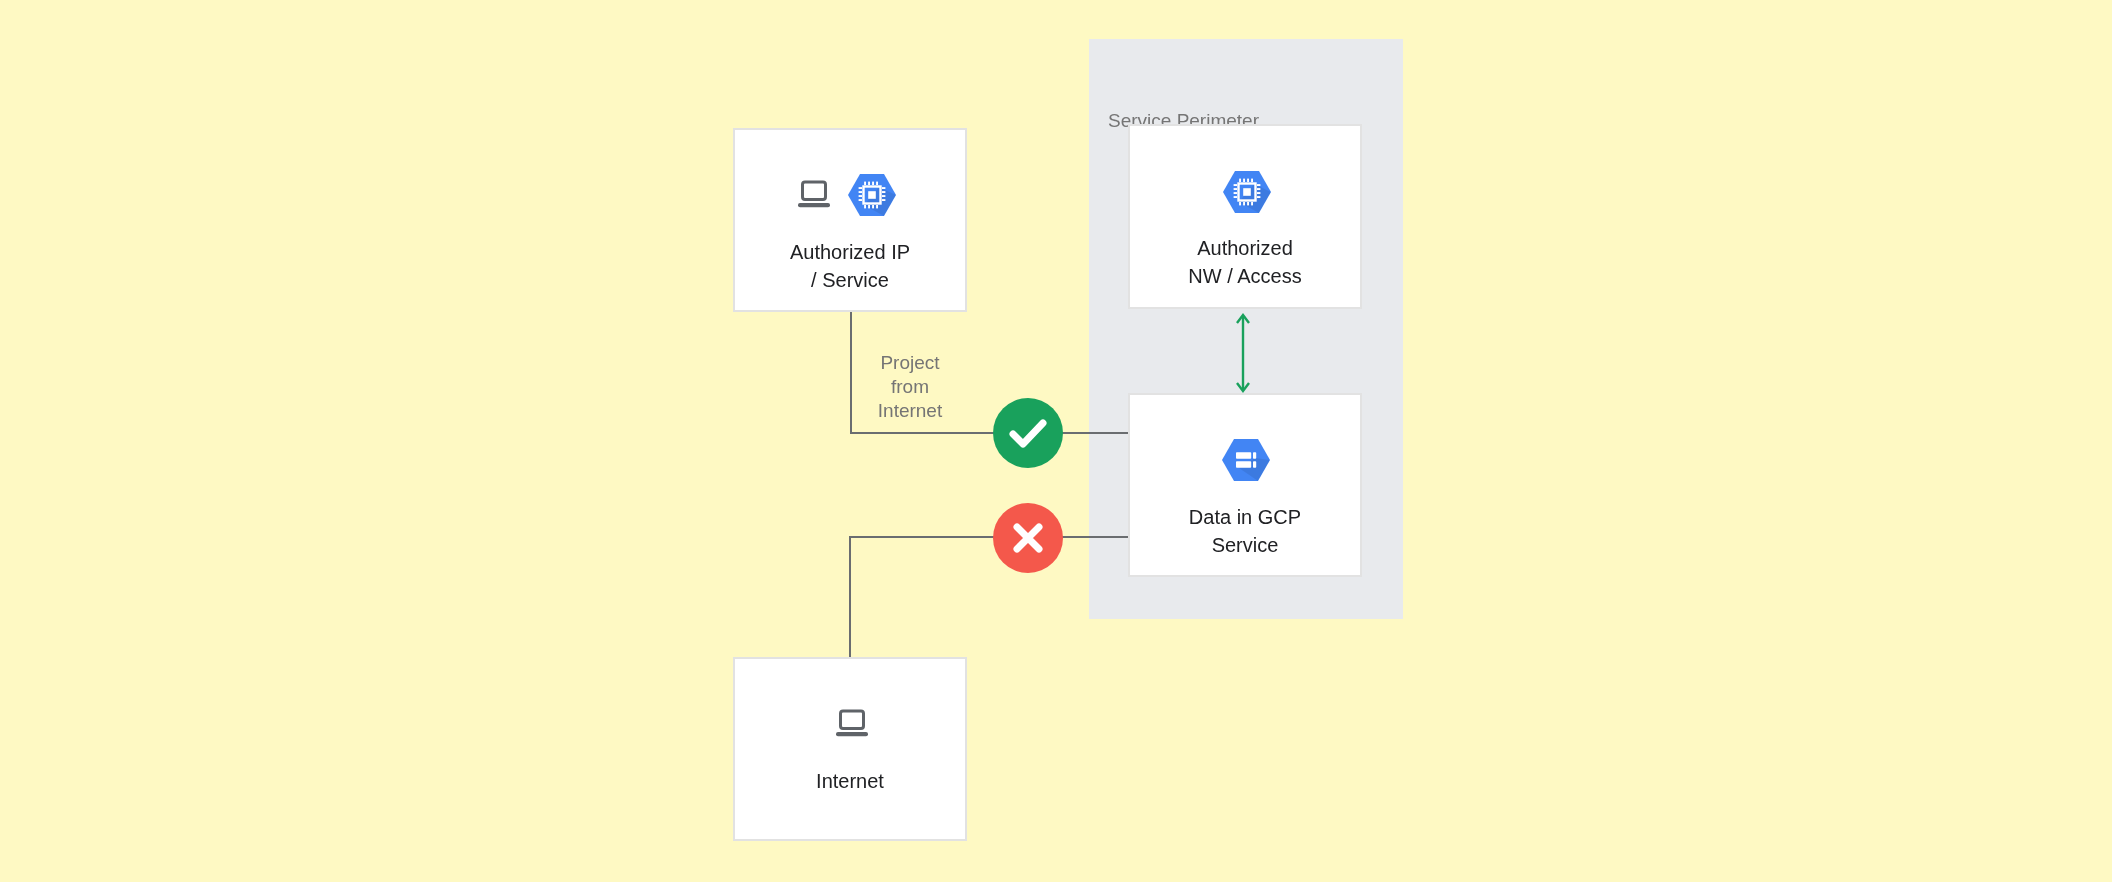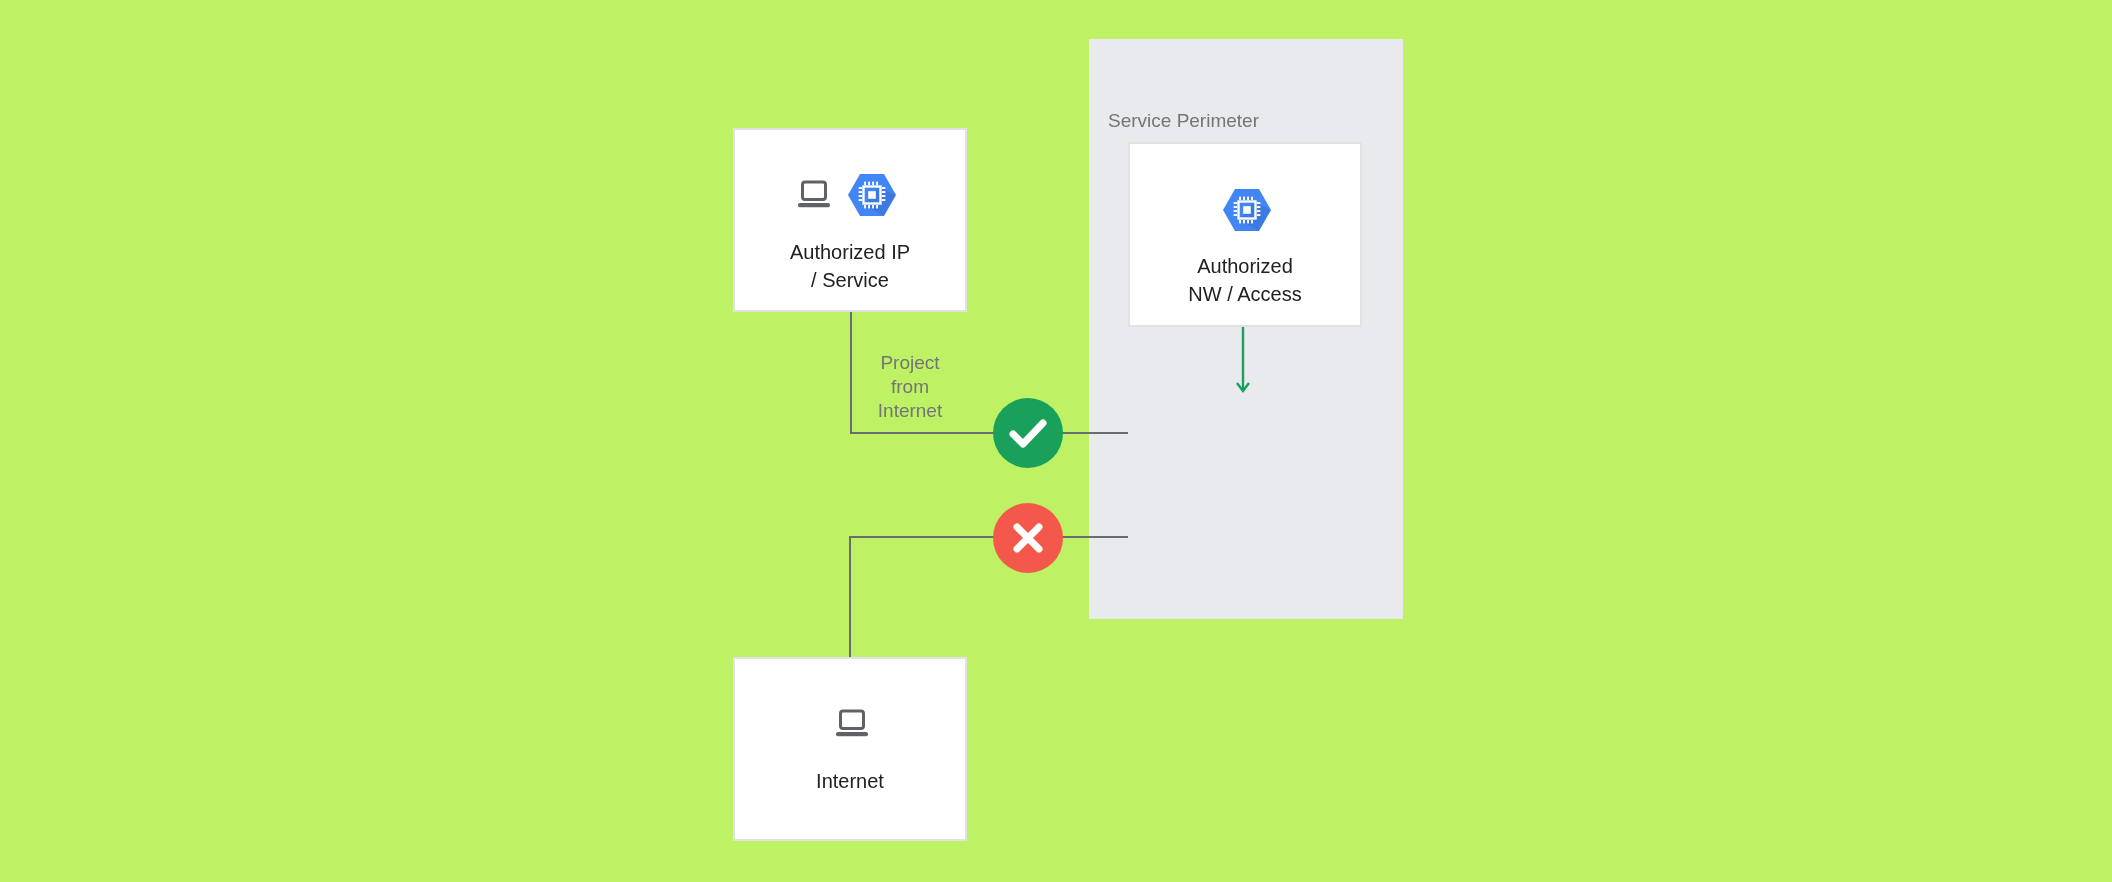--- a/index.html
+++ b/index.html
@@ -9,37 +9,37 @@
     --line:#6A6D70;
     --green:#19A15C;
     --red:#F4584B;
     --blue:#4285F4;
     --label-text:#202124;
     --muted-text:#757575;
     --icon-gray:#5F6368;
   }
   html,body{margin:0;padding:0;background:#fff;}
   .canvas{
-    position:relative;width:2112px;height:882px;background:#bef264;overflow:hidden;
+    position:relative;width:2112px;height:882px;background:#fef9c3;overflow:hidden;
     font-family:"Liberation Sans",sans-serif;
   }
   .perimeter{
     position:absolute;left:1089px;top:39px;width:314px;height:580px;
     background:var(--panel-bg);
   }
   .perimeter-label{
     position:absolute;left:19px;top:70px;
     font-size:19px;line-height:24px;color:var(--muted-text);white-space:nowrap;
   }
   .box{
     position:absolute;background:var(--box-bg);
     border:2px solid var(--box-border);box-sizing:border-box;
   }
   .box-aip{left:733px;top:128px;width:234px;height:184px;}
-  .box-anw{left:1128px;top:142px;width:234px;height:185px;}
+  .box-anw{left:1128px;top:124px;width:234px;height:185px;}
   .box-dgs{left:1128px;top:393px;width:234px;height:184px;}
   .box-int{left:733px;top:657px;width:234px;height:184px;}
   .node-label{
     position:absolute;left:0;right:0;top:108px;text-align:center;
     font-size:20px;line-height:28px;color:var(--label-text);
   }
   .icon-abs{position:absolute;}
   .conn{position:absolute;background:var(--line);}
   .conn-a-v{left:850px;top:311px;width:2px;height:123px;}
   .conn-a-h{left:850px;top:432px;width:278px;height:2px;}
@@ -154,20 +154,38 @@
             <rect x="34" y="25.1" width="3.4" height="1.9"></rect>
         </g>
       </svg>
     </div>
     <div class="node-label">
       <div>Authorized</div>
       <div>NW / Access</div>
     </div>
   </div>
 
+  <div class="box box-dgs">
+    <div class="icon-abs" style="left:92px;top:44px;width:48px;height:42px">
+      <svg width="48" height="42" viewBox="0 0 48 42">
+        <polygon points="12,0 36,0 48,21 36,42 12,42 0,21" fill="#4285F4"></polygon>
+        <polygon points="33,19 48,21 36,42 17,29" fill="#000" opacity="0.08" clip-path="url(#hexClip)"></polygon>
+        <g fill="#fff">
+          <rect x="14" y="13.2" width="15.2" height="6.6" rx="0.8"></rect>
+          <rect x="31" y="13.2" width="3.2" height="6.6" rx="0.8"></rect>
+          <rect x="14" y="22.2" width="15.2" height="6.6" rx="0.8"></rect>
+          <rect x="31" y="22.2" width="3.2" height="6.6" rx="0.8"></rect>
+        </g>
+      </svg>
+    </div>
+    <div class="node-label">
+      <div>Data in GCP</div>
+      <div>Service</div>
+    </div>
+  </div>
 
   <div class="box box-int">
     <div class="icon-abs" style="left:99px;top:50px;width:36px;height:30px">
       <svg width="36" height="30" viewBox="0 0 36 30">
         <rect x="6.5" y="2" width="23" height="17.5" rx="2.5" fill="none" stroke="#5F6368" stroke-width="3"></rect>
         <rect x="2" y="23" width="32" height="4.2" rx="2" fill="#5F6368"></rect>
       </svg>
     </div>
     <div class="node-label">
       <div>Internet</div>

